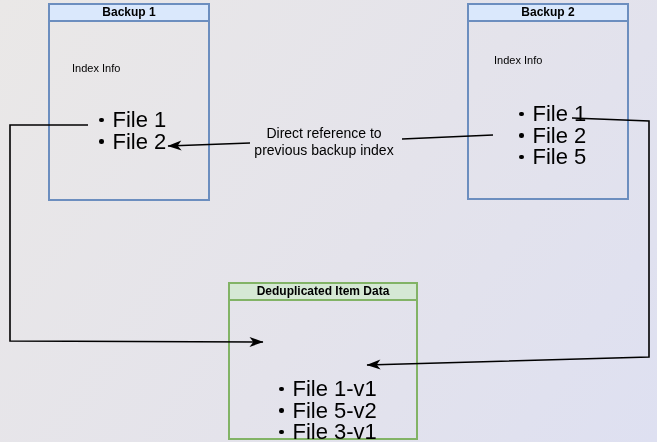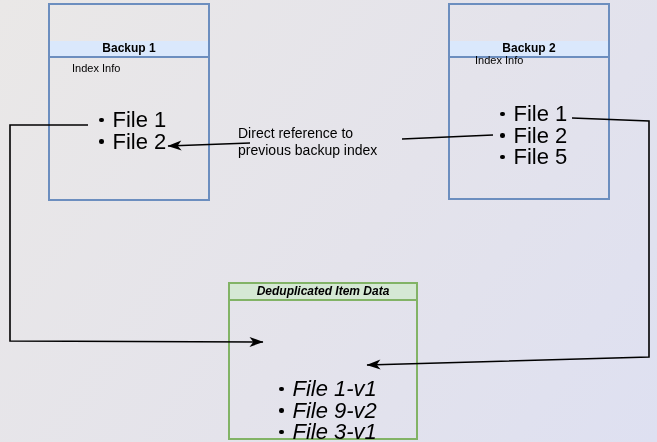--- a/index.html
+++ b/index.html
@@ -14,42 +14,42 @@
   #canvas{
     position:relative;width:657px;height:442px;
     background:linear-gradient(125deg,var(--background-top) 0%,#e4e3eb 55%,var(--background-bottom) 100%);
   }
   .node{position:absolute;border-style:solid;border-width:2px;background:transparent;}
   .node .hdr{
     height:17px;display:flex;align-items:center;justify-content:center;
     font-size:12px;font-weight:bold;line-height:17px;
   }
   .blue{border-color:var(--blue-border);}
-  .blue .hdr{background:var(--blue-fill);border-bottom:2px solid var(--blue-border);margin-top:36px;}
+  .blue .hdr{background:var(--blue-fill);border-bottom:2px solid var(--blue-border);}
   .green{border-color:var(--green-border);}
   .green .hdr{background:var(--green-fill);border-bottom:2px solid var(--green-border);}
   #backup1{left:48px;top:3px;width:162px;height:198px;}
-  #backup2{left:448px;top:3px;width:162px;height:197px;}
-  #dedup{left:228px;top:282px;width:190px;height:158px;font-style:italic;}
+  #backup2{left:467px;top:3px;width:162px;height:197px;}
+  #dedup{left:228px;top:282px;width:190px;height:158px;}
   .sub{position:absolute;font-size:11px;line-height:19px;white-space:nowrap;}
   #backup1 .sub{left:22px;top:54px;}
   #backup2 .sub{left:25px;top:46px;}
   ul.filelist{position:absolute;list-style:none;}
   #backup1 ul.filelist{left:49px;top:104px;}
   #backup2 ul.filelist{left:50px;top:98px;}
   #dedup ul.filelist{left:49px;top:50px;margin-top:44px;}
   ul.filelist li{display:flex;align-items:center;height:21.5px;white-space:nowrap;}
   .dot{width:4.5px;height:4.5px;border-radius:50%;background:var(--text);flex:0 0 auto;margin-right:9px;}
   .txt{font-size:22px;line-height:21.5px;}
   #arrow-layer{position:absolute;left:0;top:0;pointer-events:none;}
   #arrow-layer path{stroke:var(--arrow);stroke-width:1.6;fill:none;}
   #arrow-layer marker path{fill:var(--arrow);stroke:none;}
   .edge-label{
     position:absolute;left:238px;top:125px;width:172px;
-    font-size:14px;line-height:16.5px;text-align:left;white-space:pre-line;
+    font-size:14px;line-height:16.5px;text-align:center;white-space:pre-line;
   }
 </style>
 </head>
 <body>
 
 <div id="canvas">
 
   <div class="node blue" id="backup1">
     <div class="hdr">Backup 1</div>
     <div class="sub">Index Info</div>
@@ -86,21 +86,21 @@
 
   <div class="node green" id="dedup">
     <div class="hdr">Deduplicated Item Data</div>
     <ul class="filelist">
       <li>
         <span class="dot"></span>
         <span class="txt">File 1-v1</span>
       </li>
       <li>
         <span class="dot"></span>
-        <span class="txt">File 9-v2</span>
+        <span class="txt">File 5-v2</span>
       </li>
       <li>
         <span class="dot"></span>
         <span class="txt">File 3-v1</span>
       </li>
     </ul>
   </div>
 
   <div class="edge-label">Direct reference to
 previous backup index</div>

